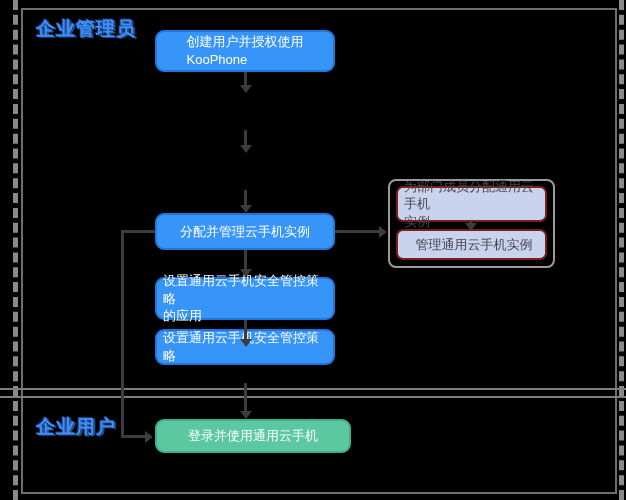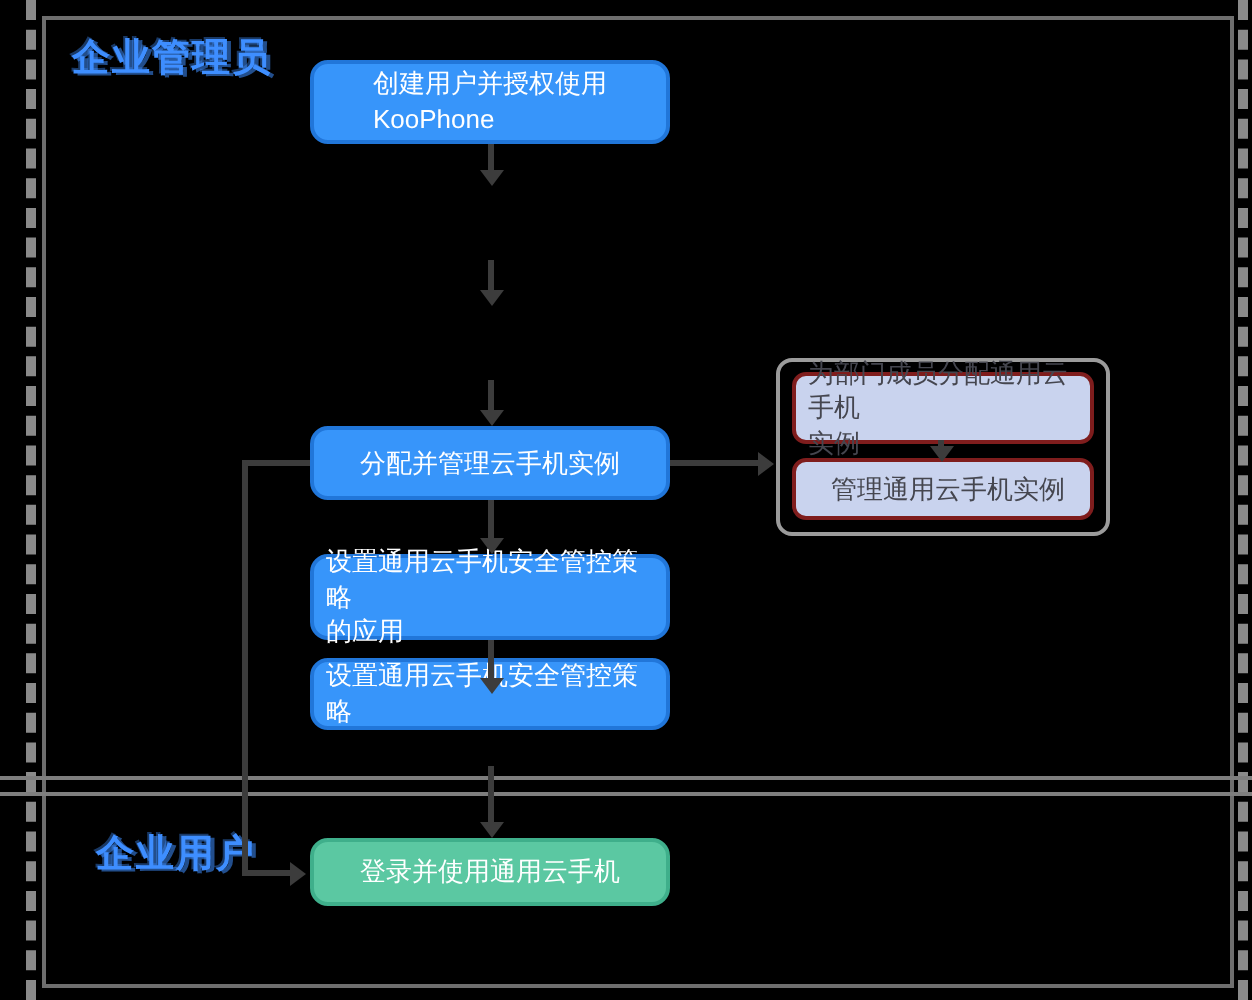--- a/index.html
+++ b/index.html
@@ -16,29 +16,29 @@
   
   .lane-line{position:absolute;left:0;width:626px;height:2px;background:#7e7e7e;}
   .lane-line.l1{top:388px;}
   .lane-line.l2{top:396px;}
   
   .lane-label{
     position:absolute;left:36px;color:#3E8EFF;font-weight:bold;font-size:19px;letter-spacing:1px;
     text-shadow:2px 1px 0 rgba(62,142,255,.55), -1px -1px 0 rgba(62,142,255,.4);
   }
   .lane-label.admin{top:16px;}
-  .lane-label.user{top:414px;margin-left:12px;}
+  .lane-label.user{top:414px;}
   
   .node{
     position:absolute;box-sizing:border-box;border-radius:9px;
     display:flex;align-items:center;justify-content:center;text-align:left;
     font-size:13px;line-height:1.35;white-space:pre-line;padding:2px 6px;
   }
   .node.blue{background:#3795FA;border:2px solid #2176D9;color:#ffffff;width:180px;left:155px;}
-  .node.green{background:#5BC8A2;border:2px solid #3FAF8B;color:#ffffff;width:180px;left:155px;}
+  .node.green{background:#5BC8A2;border:2px solid #3FAF8B;color:#ffffff;width:196px;left:155px;}
   .node.side{background:#C9D3EE;border:2px solid #7f1d1d;color:#45464F;width:151px;left:396px;border-radius:7px;}
   .n1{top:30px;height:42px;}
   .n2{top:93px;height:37px;}
   .n3{top:153px;height:37px;}
   .n4{top:213px;height:37px;}
   .n5{top:277px;height:43px;}
   .n6{top:329px;height:36px;}
   .n7{top:419px;height:34px;}
   .s1{top:186px;height:36px;}
   .s2{top:229px;height:31px;padding-left:11px;}

